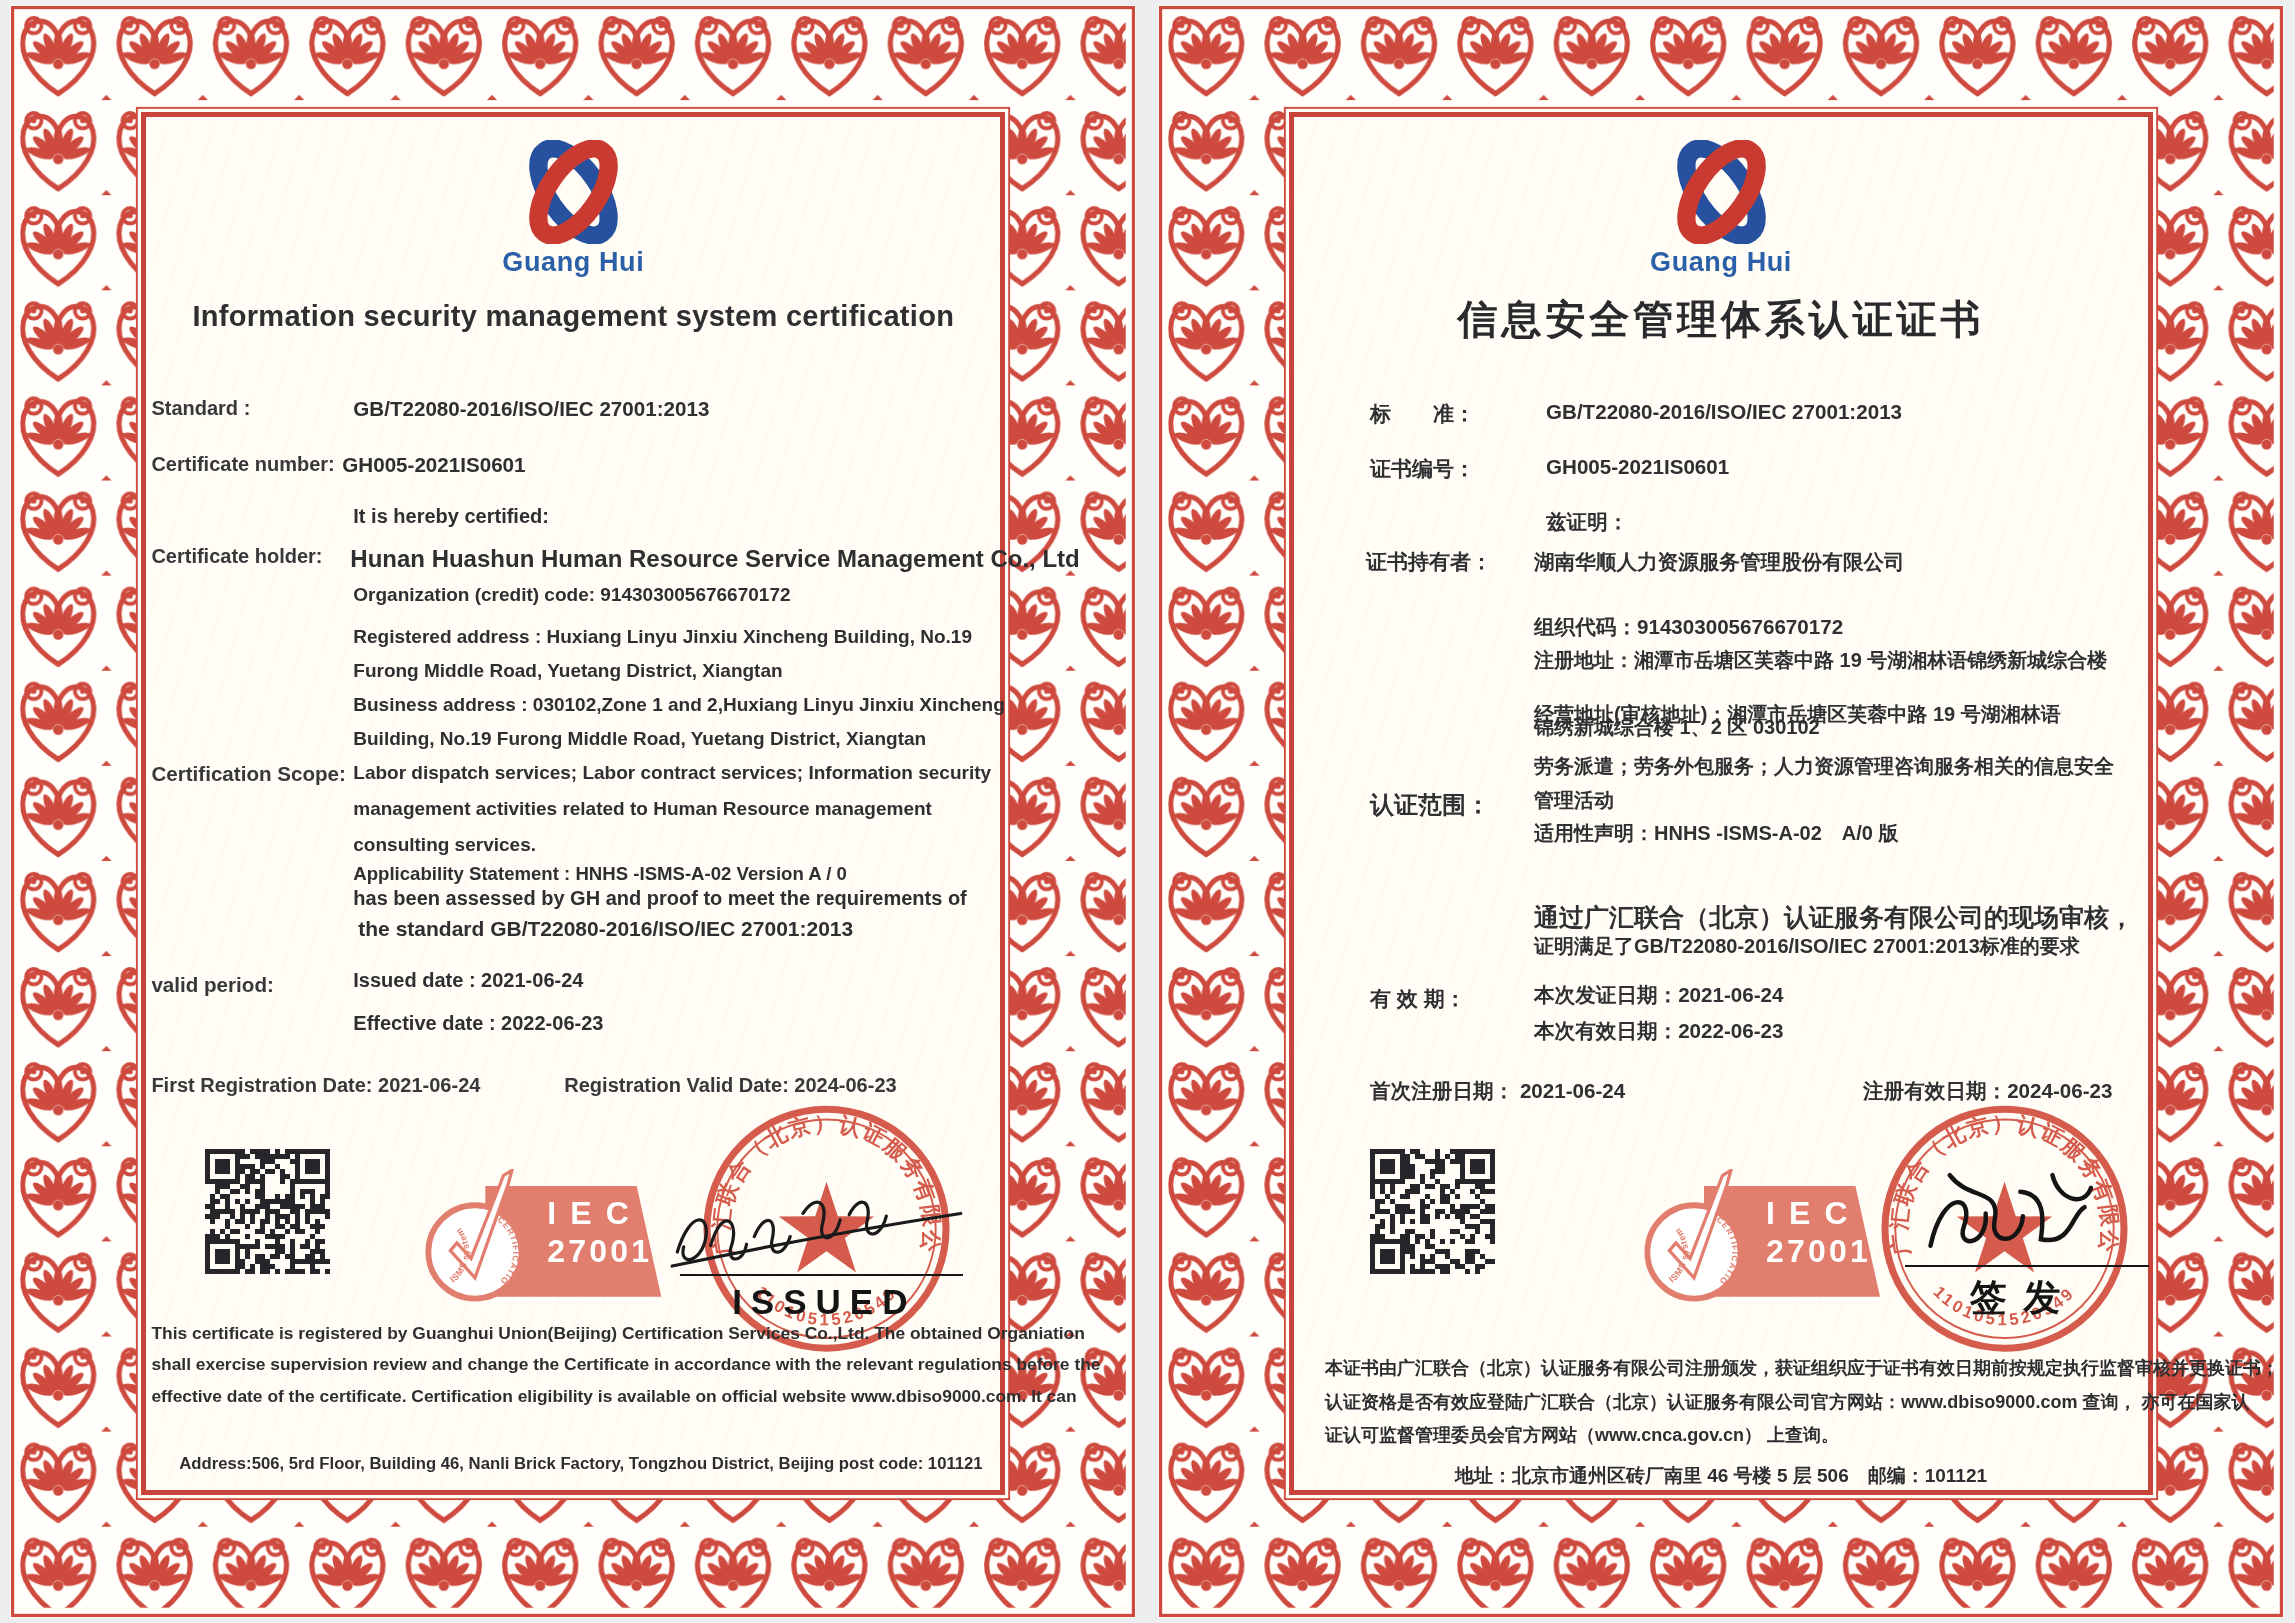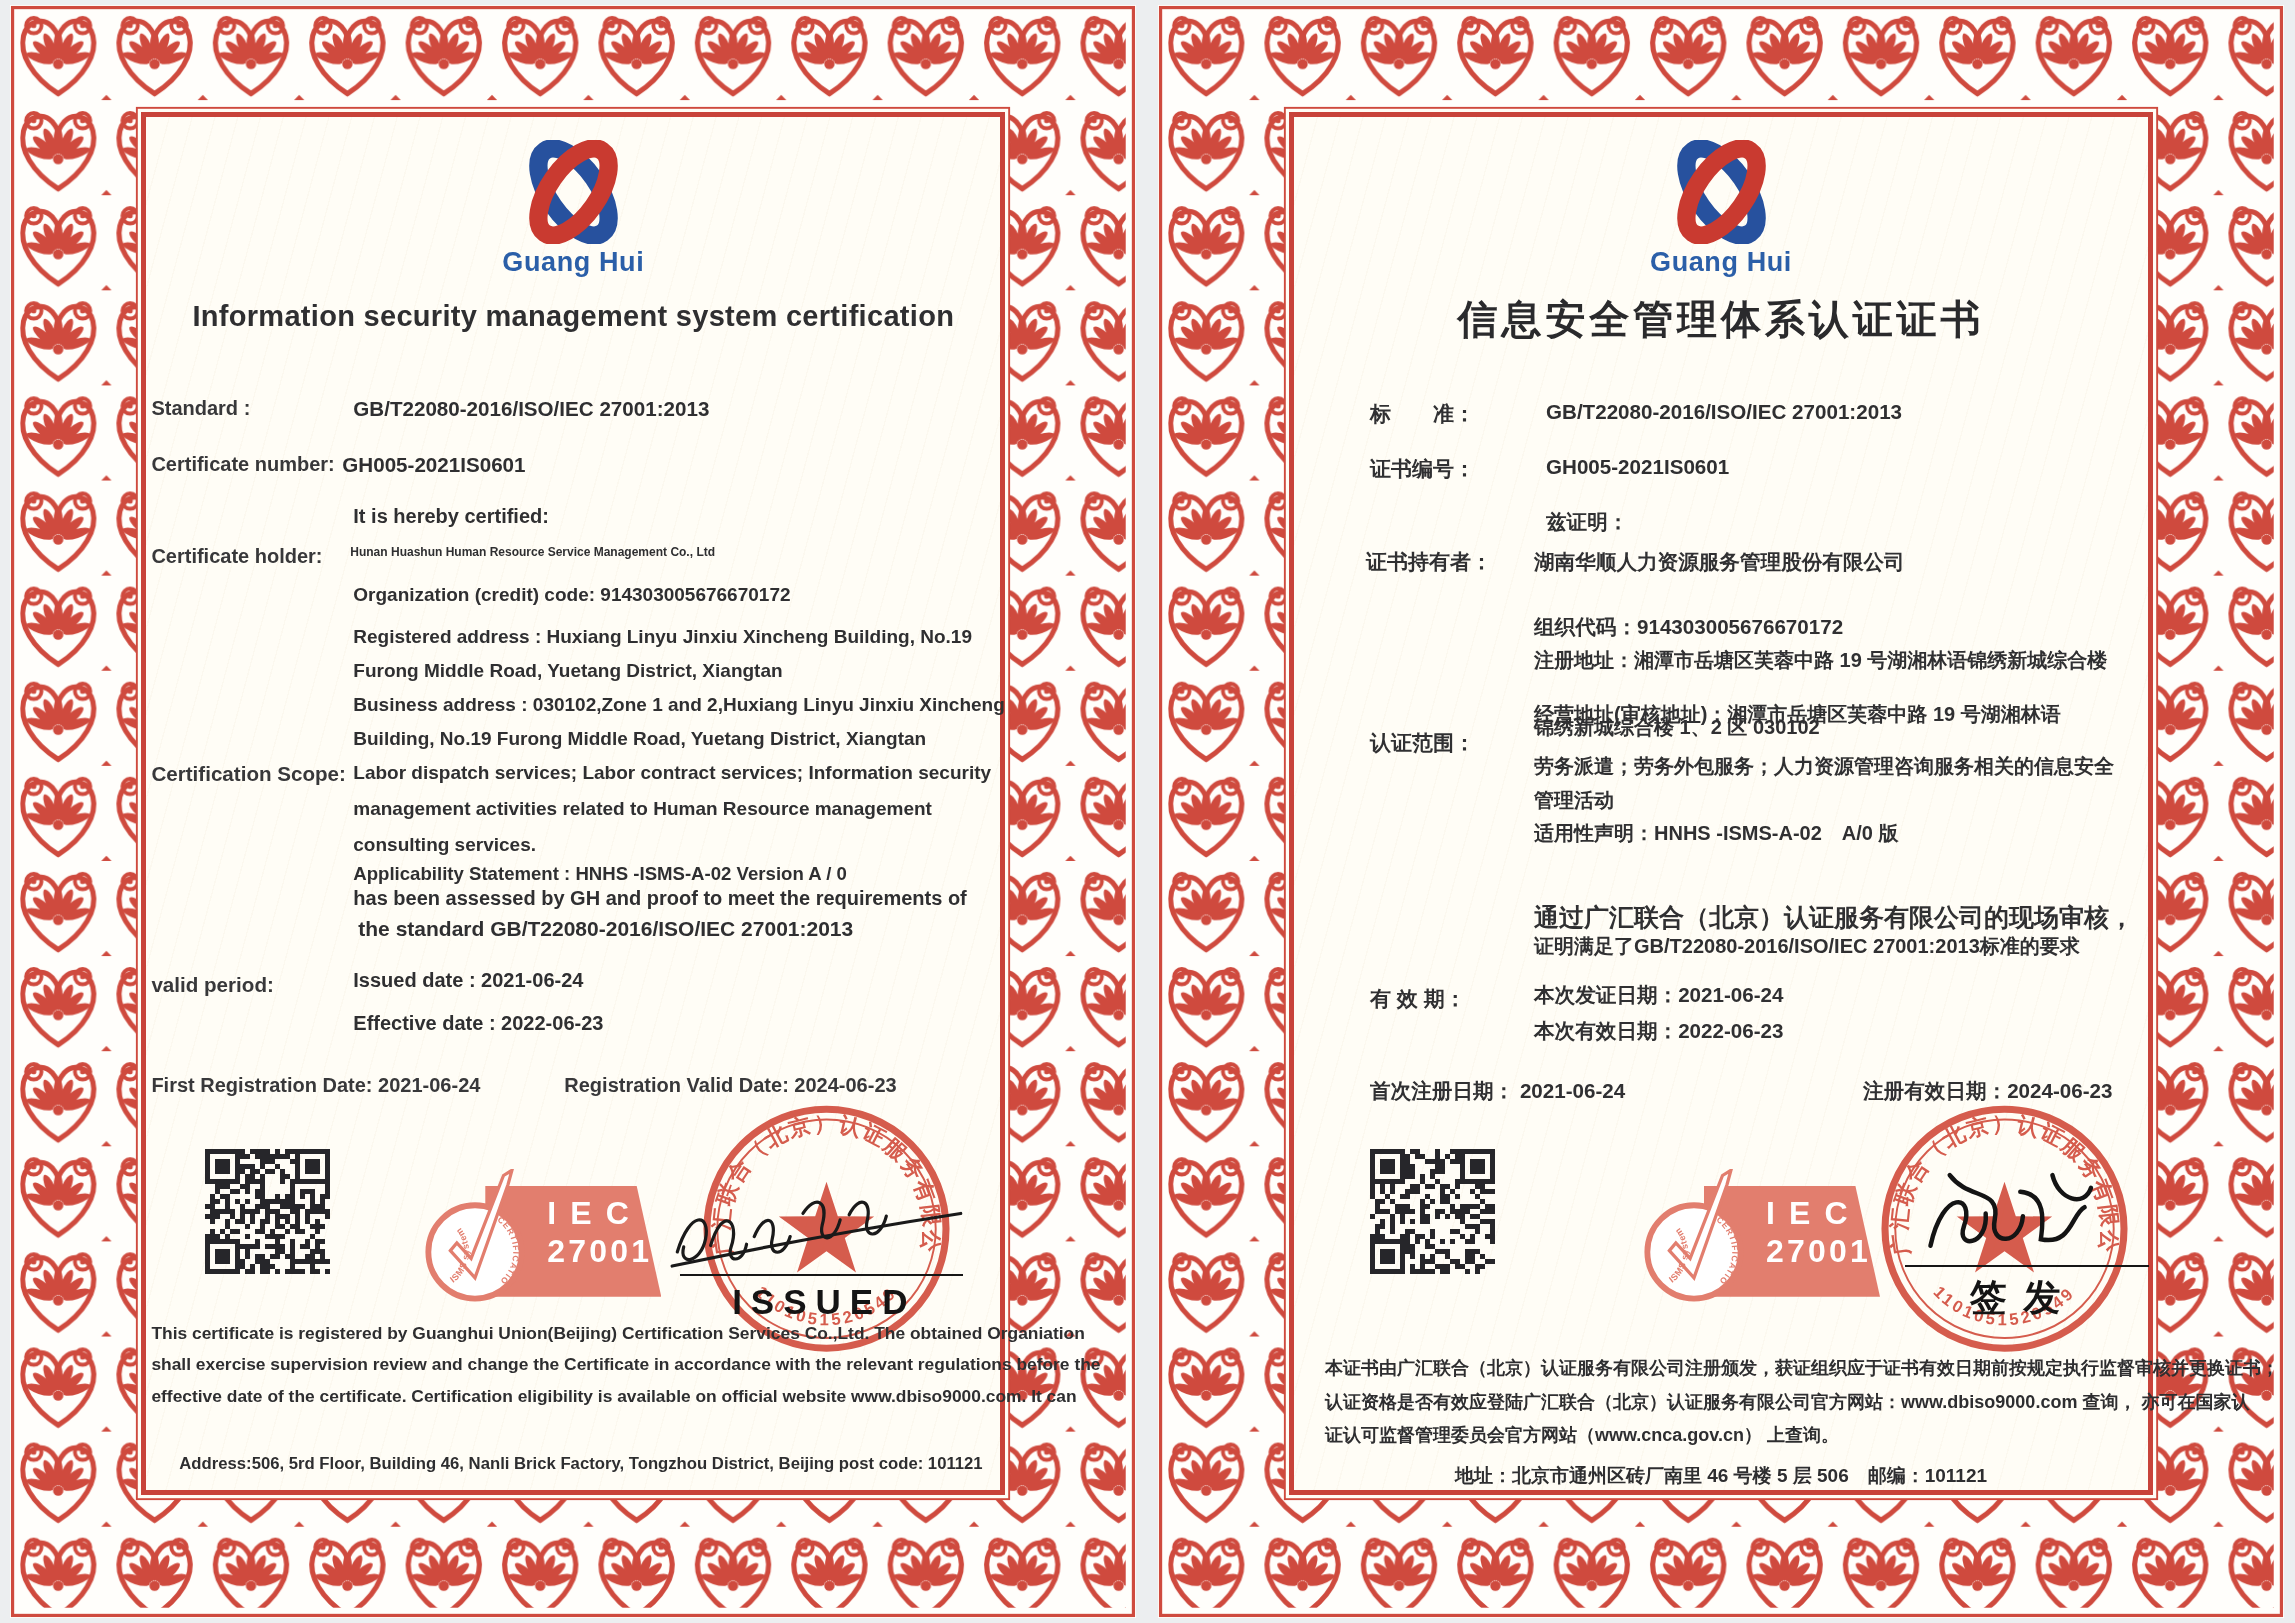--- a/index.html
+++ b/index.html
@@ -78,21 +78,21 @@
 
     <div class="ab lbl" style="left:5.1px;top:280px;font-size:20px;">Standard :</div>
     <div class="ab val" style="left:207px;top:280px;font-size:20.6px;">GB/T22080-2016/ISO/IEC 27001:2013</div>
 
     <div class="ab lbl" style="left:5.1px;top:336px;font-size:20px;">Certificate number:</div>
     <div class="ab val" style="left:196px;top:336px;font-size:20.6px;">GH005-2021IS0601</div>
 
     <div class="ab val" style="left:207px;top:388px;font-size:20px;">It is hereby certified:</div>
 
     <div class="ab lbl" style="left:5.1px;top:428px;font-size:20px;">Certificate holder:</div>
-    <div class="ab val" style="left:204px;top:428px;font-size:12px;text-align:center;">Hunan Huashun Human Resource   Service Management Co., Ltd</div>
+    <div class="ab val" style="left:204px;top:428px;font-size:24px;text-align:center;">Hunan Huashun Human Resource   Service Management Co., Ltd</div>
 
     <div class="ab val" style="left:207px;top:467px;font-size:19px;">Organization (credit) code: 914303005676670172</div>
 
     <div class="ab val" style="left:207px;top:509px;font-size:19px;">Registered  address : Huxiang  Linyu  Jinxiu  Xincheng  Building,  No.19</div>
     <div class="ab val" style="left:207px;top:543px;font-size:19px;">Furong Middle Road, Yuetang District, Xiangtan</div>
 
     <div class="ab val" style="left:207px;top:577px;font-size:19px;">Business   address : 030102,Zone 1 and 2,Huxiang Linyu Jinxiu Xincheng</div>
     <div class="ab val" style="left:207px;top:611px;font-size:19px;">Building, No.19 Furong Middle Road, Yuetang District, Xiangtan</div>
 
     <div class="ab lbl" style="left:5.1px;top:645px;font-size:20.6px;">Certification Scope:</div>
@@ -218,21 +218,21 @@
     <div class="ab zh" style="left:252px;top:391px;font-size:20.6px;">兹证明：</div>
 
     <div class="ab zh" style="left:72px;top:431px;font-size:21px;">证书持有者：</div>
     <div class="ab zh" style="left:240px;top:431px;font-size:20.6px;">湖南华顺人力资源服务管理股份有限公司</div>
 
     <div class="ab zh" style="left:240px;top:496px;font-size:20.6px;">组织代码：914303005676670172</div>
     <div class="ab zh" style="left:240px;top:530px;font-size:20px;">注册地址：湘潭市岳塘区芙蓉中路 19 号湖湘林语锦绣新城综合楼</div>
     <div class="ab zh" style="left:240px;top:584px;font-size:20px;">经营地址(审核地址)：湘潭市岳塘区芙蓉中路 19 号湖湘林语</div>
     <div class="ab zh" style="left:240px;top:597px;font-size:20px;">锦绣新城综合楼 1、2 区 030102</div>
 
-    <div class="ab zh" style="left:76px;top:612px;font-size:21px;">认证范围：</div>
+    <div class="ab zh" style="left:76px;top:672px;font-size:24px;">认证范围：</div>
     <div class="ab zh" style="left:240px;top:636px;font-size:20px;">劳务派遣；劳务外包服务；人力资源管理咨询服务相关的信息安全</div>
     <div class="ab zh" style="left:240px;top:670px;font-size:20px;text-align:right;">管理活动</div>
     <div class="ab zh" style="left:240px;top:703px;font-size:20px;">适用性声明：HNHS -ISMS-A-02　A/0 版</div>
 
     <div class="ab zh" style="left:240px;top:784px;font-size:25px;">通过广汇联合（北京）认证服务有限公司的现场审核，</div>
     <div class="ab zh" style="left:240px;top:816px;font-size:20px;">证明满足了GB/T22080-2016/ISO/IEC 27001:2013标准的要求</div>
 
     <div class="ab zh" style="left:76px;top:868px;font-size:21px;">有 效 期：</div>
     <div class="ab zh" style="left:240px;top:864px;font-size:20.6px;">本次发证日期：2021-06-24</div>
     <div class="ab zh" style="left:240px;top:900px;font-size:20.6px;">本次有效日期：2022-06-23</div>

